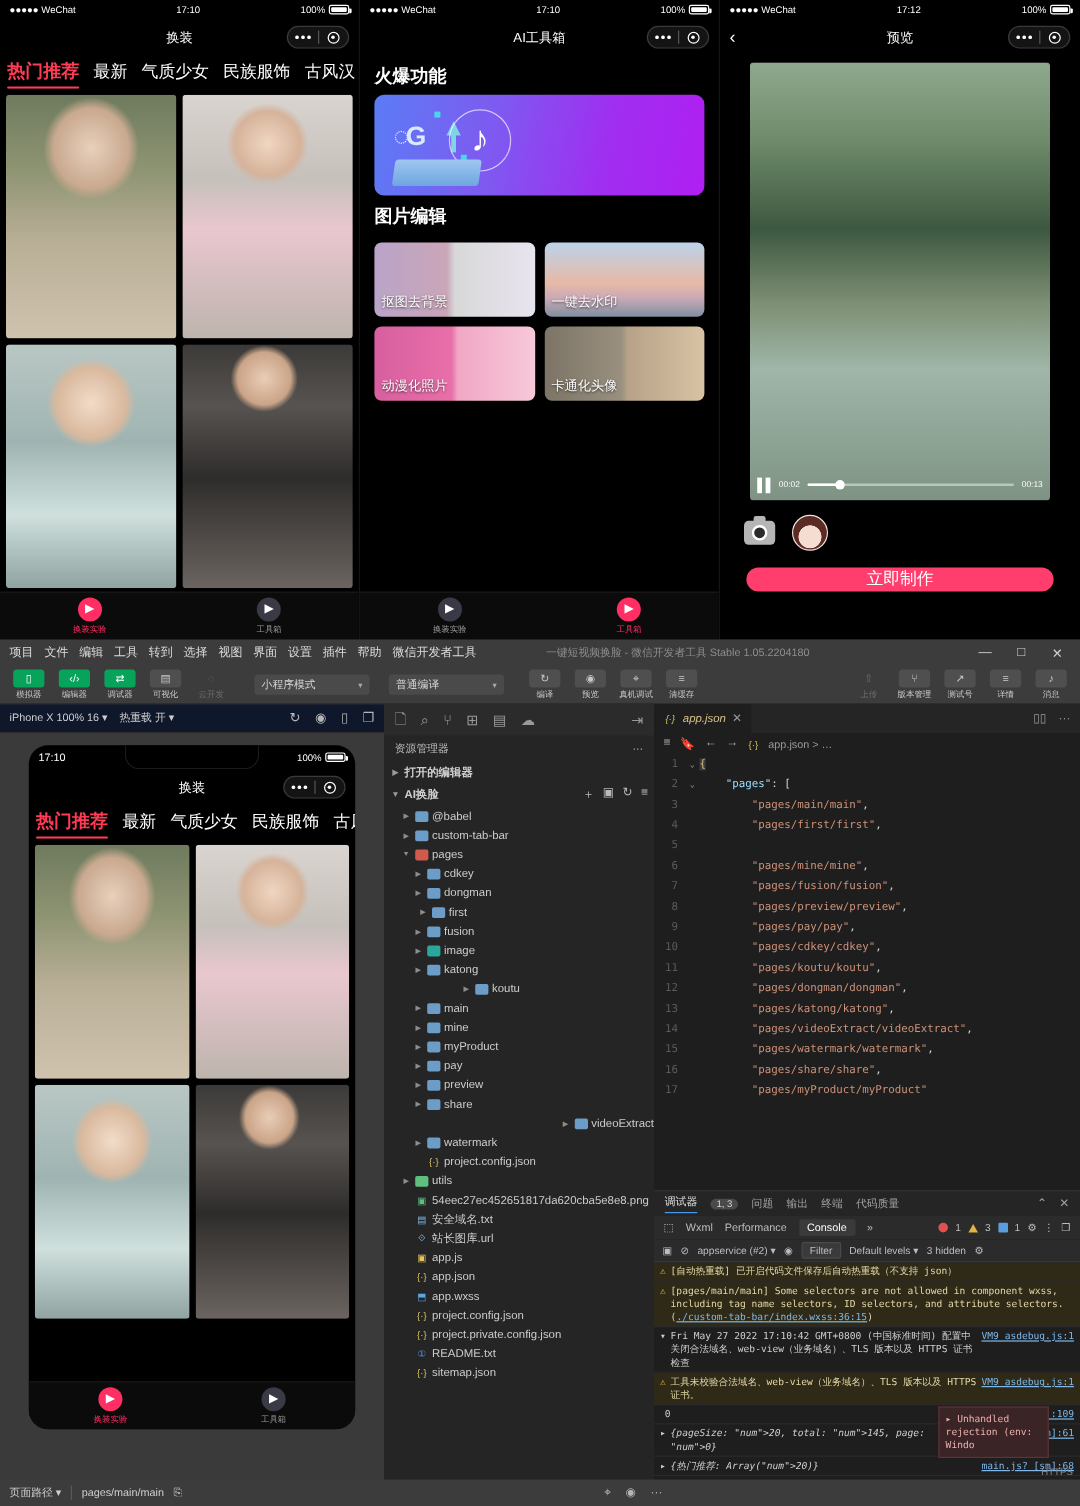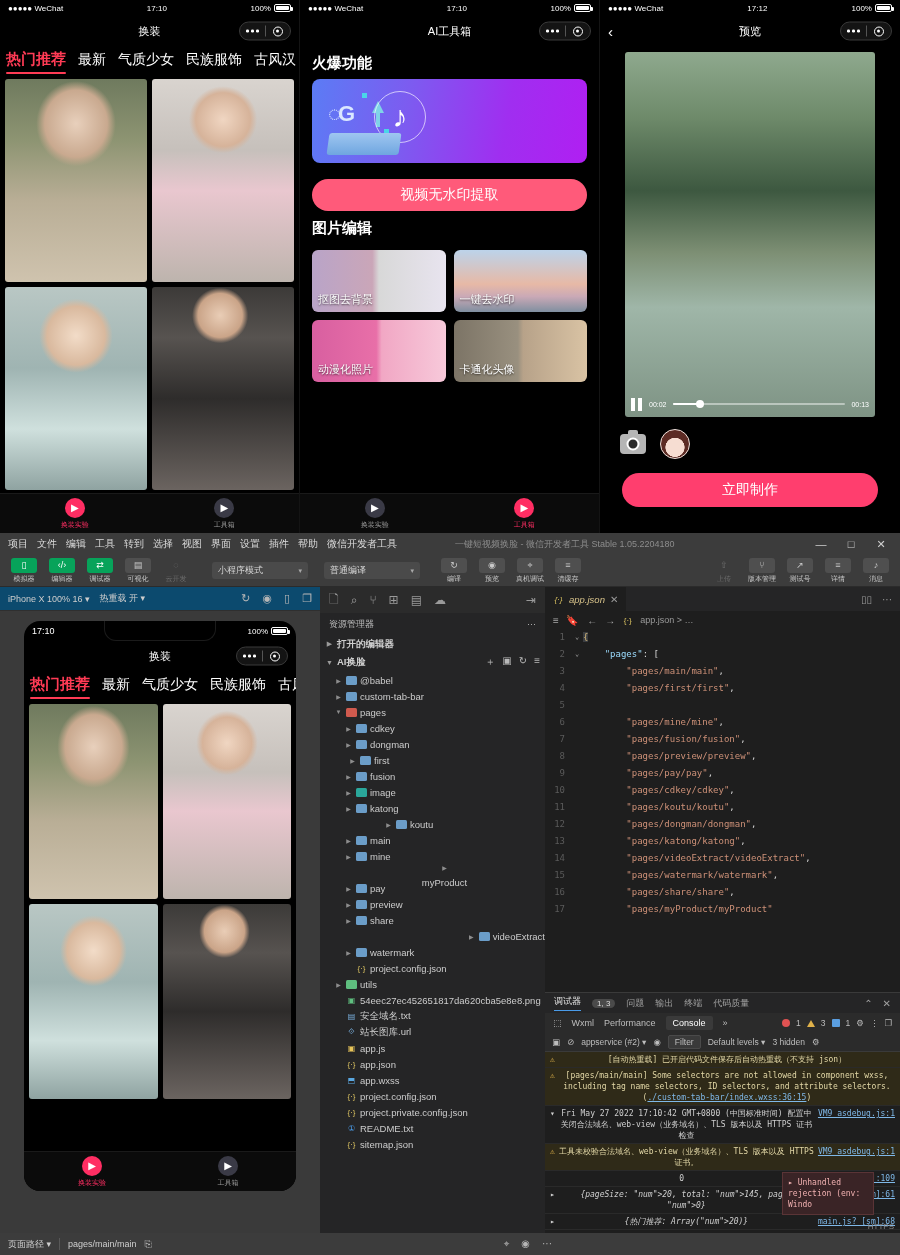--- a/index.html
+++ b/index.html
@@ -94,21 +94,21 @@
   .vtime { color:#fff; font-size:7px; }
   .vtrack { flex:1; height:2px; background:rgba(255,255,255,.45); border-radius:1px; position:relative; }
   .vtrack .fill { position:absolute; left:0; top:0; bottom:0; width:16%; background:#fff; border-radius:1px; }
   .vtrack .knob { position:absolute; left:16%; top:50%; transform:translate(-50%,-50%); width:8px; height:8px; border-radius:50%; background:#fff; }
   .row-avatar { display:flex; align-items:center; gap:14px; padding:12px 20px 0; }
   .camicon { width:26px; height:20px; background:#b5b5b5; border-radius:4px; position:relative; }
   .camicon::before { content:""; position:absolute; left:8px; top:-4px; width:10px; height:5px; background:#b5b5b5; border-radius:2px 2px 0 0; }
   .camicon::after { content:""; position:absolute; left:50%; top:50%; transform:translate(-50%,-50%); width:9px; height:9px; border-radius:50%; background:#2b2b2b; border:2px solid #fff; }
   .avatar { width:30px; height:30px; border-radius:50%; background:radial-gradient(circle at 50% 62%, #f6ddd2 0 42%, #5c2b24 44% 100%); position:relative; border:1px solid #f2e2dc; }
   .avatar::after { content:""; position:absolute; left:50%; top:52%; transform:translateX(-50%); width:12px; height:8px; background:#f6ddd2; border-radius:0 0 6px 6px;}
-  .makebtn { margin:14px 22px 0; height:34px; border-radius:17px; background:#ff3e6e; color:#fff; display:flex; align-items:center; justify-content:center; font-size:14px; }
+  .makebtn { margin:14px 22px 0; height:20px; border-radius:17px; background:#ff3e6e; color:#fff; display:flex; align-items:center; justify-content:center; font-size:14px; }
 
   
   .ide { position:absolute; left:0; top:533px; width:900px; height:722px; background:#2b2b2b; color:#cfcfcf; font-size:10px; }
   .titlebar { height:22px; display:flex; align-items:center; padding:0 4px; background:#3c3c3c;gap:44px; }
   .menu { display:flex; gap:9px; padding-left:4px; }
   .menu span { color:#dcdcdc; font-size:10px; }
   .wintitle { flex:1; text-align:left; color:#8d8d8d; font-size:9px; padding-left:14px; white-space:nowrap; overflow:hidden; }
   .wbtns { display:flex; gap:0; }
   .wbtn { width:30px; height:22px; display:flex; align-items:center; justify-content:center; color:#d0d0d0; font-size:11px; }
 
@@ -121,21 +121,21 @@
   .tlab { font-size:7px; color:#c9c9c9; }
   .tlab.dim { color:#6d6d6d; }
   .selbox { height:17px; min-width:96px; background:#4a4a4a; border-radius:3px; display:flex; align-items:center; justify-content:space-between; padding:0 6px; color:#d6d6d6; font-size:9px; }
   .selbox i { font-style:normal; font-size:7px; color:#a9a9a9; }
   .spacer { flex:1; }
 
   .ide-body { display:flex; height:calc(722px - 22px - 32px - 22px); }
 
   
   .sim { width:320px; background:#3a3a3a; display:flex; flex-direction:column; }
-  .sim-top { height:24px; display:flex; align-items:center; gap:10px; padding:0 8px; background:#0c4a6e; border-bottom:1px solid #2f2f2f; }
+  .sim-top { height:24px; display:flex; align-items:center; gap:10px; padding:0 8px; background:#0f172a; border-bottom:1px solid #2f2f2f; }
   .sim-top .sel { color:#cdcdcd; font-size:9px; }
   .sim-icons { margin-left:auto; display:flex; gap:12px; color:#b6b6b6; font-size:11px; align-items:center; }
   .sim-stage { flex:1; display:flex; justify-content:center; padding-top:10px; background:#3a3a3a; }
   .mini-phone { width:272px; height:570px; background:#000; border-radius:16px; overflow:hidden; position:relative; }
   .notch { position:absolute; left:50%; transform:translateX(-50%); top:0; width:112px; height:20px; background:#000; border-radius:0 0 12px 12px; z-index:3; border:1px solid #1b1b1b; border-top:none;}
   .statusbar.mini { height:20px; font-size:9px; position:relative; z-index:2; }
 
   
   .explorer { width:225px; background:#252526; display:flex; flex-direction:column; }
   .act-row { height:26px; display:flex; align-items:center; gap:12px; padding:0 9px; background:#2b2b2b; color:#9a9a9a; font-size:12px; }
@@ -189,21 +189,21 @@
   .counts { margin-left:auto; display:flex; gap:6px; align-items:center; font-size:8.5px; }
   .cdot { width:8px; height:8px; border-radius:50%; display:inline-block; }
   .cdot.red { background:#e05252; }
   .cdot.sq { border-radius:1px; background:#5a9ee0; }
   .tri { width:0;height:0;border-left:4px solid transparent;border-right:4px solid transparent;border-bottom:7px solid #e0b24a; display:inline-block;}
   .filter-row { height:19px; display:flex; align-items:center; gap:7px; padding:0 7px; background:#2b2b2b; color:#bdbdbd; font-size:8.5px; border-bottom:1px solid #3a3a3a;}
   .fbox { background:#3a3a3a; border:1px solid #4a4a4a; border-radius:2px; padding:1px 6px; }
   .logs { flex:1; overflow:hidden; font-family:"DejaVu Sans Mono","Liberation Mono",monospace; font-size:8px; line-height:11px; }
   .logrow { display:flex; gap:4px; padding:2px 5px; border-bottom:1px solid #2a2a2a; color:#cfcfcf; }
   .logrow.warn { background:#2f2a18; color:#e2d7a6; }
-  .logrow .msg { flex:1; min-width:0;text-align:center; }
+  .logrow .msg { flex:1; min-width:0; }
   .logrow .src { color:#7fb8e8; text-decoration:underline; white-space:nowrap; font-size:8px; }
   .lnk { color:#7fb8e8; text-decoration:underline; }
   .tooltip { position:absolute; right:26px; bottom:18px; width:92px; background:#3a2426; border:1px solid #5a3436; padding:4px 5px; font-size:8px; color:#f0b0b0; font-family:"DejaVu Sans Mono",monospace; line-height:11px; }
 
   
   .statusbottom { position:absolute; left:0; bottom:0; width:900px; height:22px; background:#3c3c3c; display:flex; align-items:center; padding:0 8px; gap:8px; color:#cfcfcf; font-size:9px; }
   .sb-sep { width:1px; height:12px; background:#585858; }
   .sb-icons { display:flex; gap:12px; color:#b6b6b6; font-size:10px; }
 </style>
 </head>
@@ -301,21 +301,20 @@
         <div class="ban-gc">◌G</div>
         <div class="ban-arrow"></div>
         <div class="ban-arrow2"></div>
         <div class="dotsq" style="left:50px;top:14px"></div>
         <div class="dotsq" style="left:72px;top:50px"></div>
         <div class="tt-circle">
             <span class="tt-note">♪</span>
           </div>
         <div class="ban-block"></div>
       </div>
-      <div class="pinkbtn">视频无水印提取</div>
       <div class="sec-title">图片编辑</div>
       <div class="grid-tools">
         <div class="tool tool-koutu">
             <span>抠图去背景</span>
           </div>
         <div class="tool tool-water">
             <span>一键去水印</span>
           </div>
         <div class="tool tool-anime">
             <span>动漫化照片</span>
@@ -638,21 +637,21 @@
             <div class="trow" style="padding-left: 24px;">
               <span class="arrow">▶</span>
               <span class="fi folder"></span>
               <span>main</span>
             </div>
             <div class="trow" style="padding-left: 24px;">
               <span class="arrow">▶</span>
               <span class="fi folder"></span>
               <span>mine</span>
             </div>
-            <div class="trow" style="padding-left: 24px; flex-direction: column;">
+            <div class="trow" style="padding-left: 24px;">
               <span class="arrow">▶</span>
               <span class="fi folder"></span>
               <span>myProduct</span>
             </div>
             <div class="trow" style="padding-left: 24px;">
               <span class="arrow">▶</span>
               <span class="fi folder"></span>
               <span>pay</span>
             </div>
             <div class="trow" style="padding-left: 24px;">

